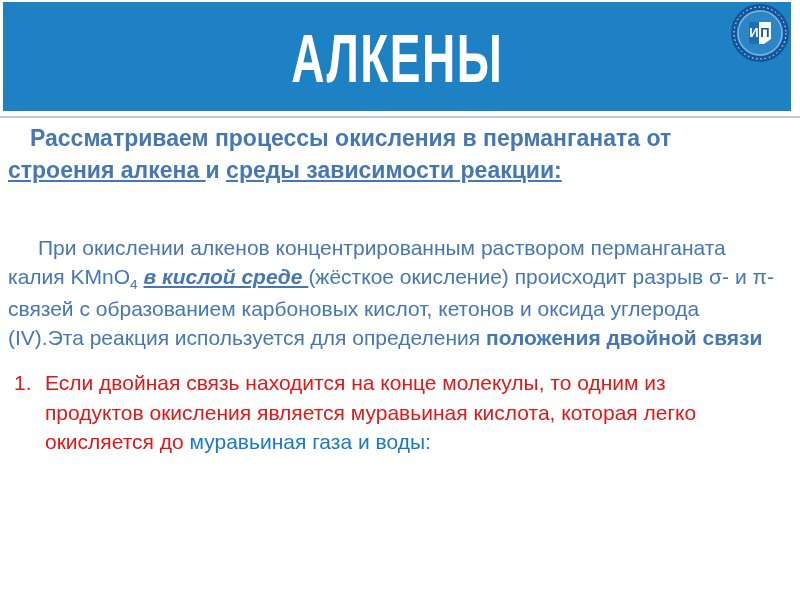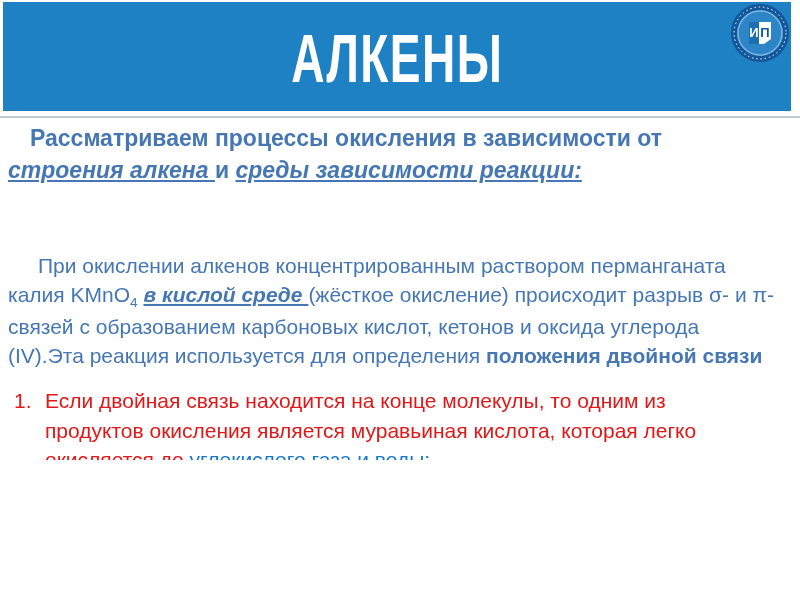--- a/index.html
+++ b/index.html
@@ -22,23 +22,23 @@
     background:#C2CAD1;
   }
   .emblem { position:absolute; left:730px; top:3px; width:60px; height:60px; }
 
   
   .content { position:absolute; left:8px; top:122px; width:768px; }
   .intro {
     margin:0; text-indent:22px; font-size:23px; font-weight:bold;
     color:#4577B5; line-height:1.4;
   }
-  .intro .u-bi { font-style:italic; text-decoration:underline; }
+  .intro .u-bi { text-decoration:underline; }
   .para {
-    margin:66px 0 0 0; text-indent:30px; font-size:21px;
+    margin:48px 0 0 0; text-indent:30px; font-size:21px;
     color:#4577B5; line-height:1.38;
   }
   .para .u-bi { font-weight:bold; font-style:italic; text-decoration:underline; }
   .para .b { font-weight:bold; }
   sub { font-size:0.65em; }
   .list { margin-top:15px; display:flex; font-size:21px; line-height:1.4; color:#E21717; }
   .list-num { width:31px; margin-left:6px; flex:none; }
   .list-text { width:700px; }
   .accent-blue { color:#1779C9; }
 
@@ -80,27 +80,27 @@
       <rect x="-11" y="-11" width="10" height="22" fill="#1E6FB0"></rect>
       <text x="-6" y="4" text-anchor="middle" font-size="13" font-weight="bold" fill="#ffffff">И</text>
       <text x="5" y="4" text-anchor="middle" font-size="13" font-weight="bold" fill="#12579B">П</text>
     </g>
   </svg>
 
   <div class="header-divider"></div>
 
   <div class="content">
 
-    <p class="intro"><span>Рассматриваем процессы окисления в зависимости от </span><span class="u-bi">строения алкена </span><span>и </span><span class="u-bi">среды зависимости реакции:</span></p>
+    <p class="intro"><span>Рассматриваем процессы окисления в перманганата от </span><span class="u-bi">строения алкена </span><span>и </span><span class="u-bi">среды зависимости реакции:</span></p>
 
     <p class="para"><span>При окислении алкенов концентрированным раствором перманганата калия KMnO</span><sub>4</sub><span> </span><span class="u-bi">в кислой среде </span><span>(жёсткое окисление) происходит разрыв σ- и π- связей с образованием карбоновых кислот, кетонов и оксида углерода (IV).Эта реакция используется для определения </span><span class="b">положения двойной связи</span></p>
 
     <div class="list">
       <span class="list-num">1.</span>
-      <span class="list-text"><span>Если двойная связь находится на конце молекулы, то одним из продуктов окисления является муравьиная кислота, которая легко окисляется до </span><span class="accent-blue">углекислого газа и воды:</span></span>
+      <span class="list-text"><span>Если двойная связь находится на конце молекулы, то одним из продуктов окисления является муравьиная кислота, которая легко окисляется до </span><span class="accent-blue">муравьиная газа и воды:</span></span>
     </div>
 
   </div>
 
   <svg class="footer-svg" width="800" height="60" viewBox="0 0 800 60">
     <defs>
       <linearGradient id="gradBand" x1="0" y1="0" x2="1" y2="0">
         <stop offset="0" stop-color="#1D6FB5"></stop>
           <stop offset="1" stop-color="#5E9FD3"></stop>
       </linearGradient>

